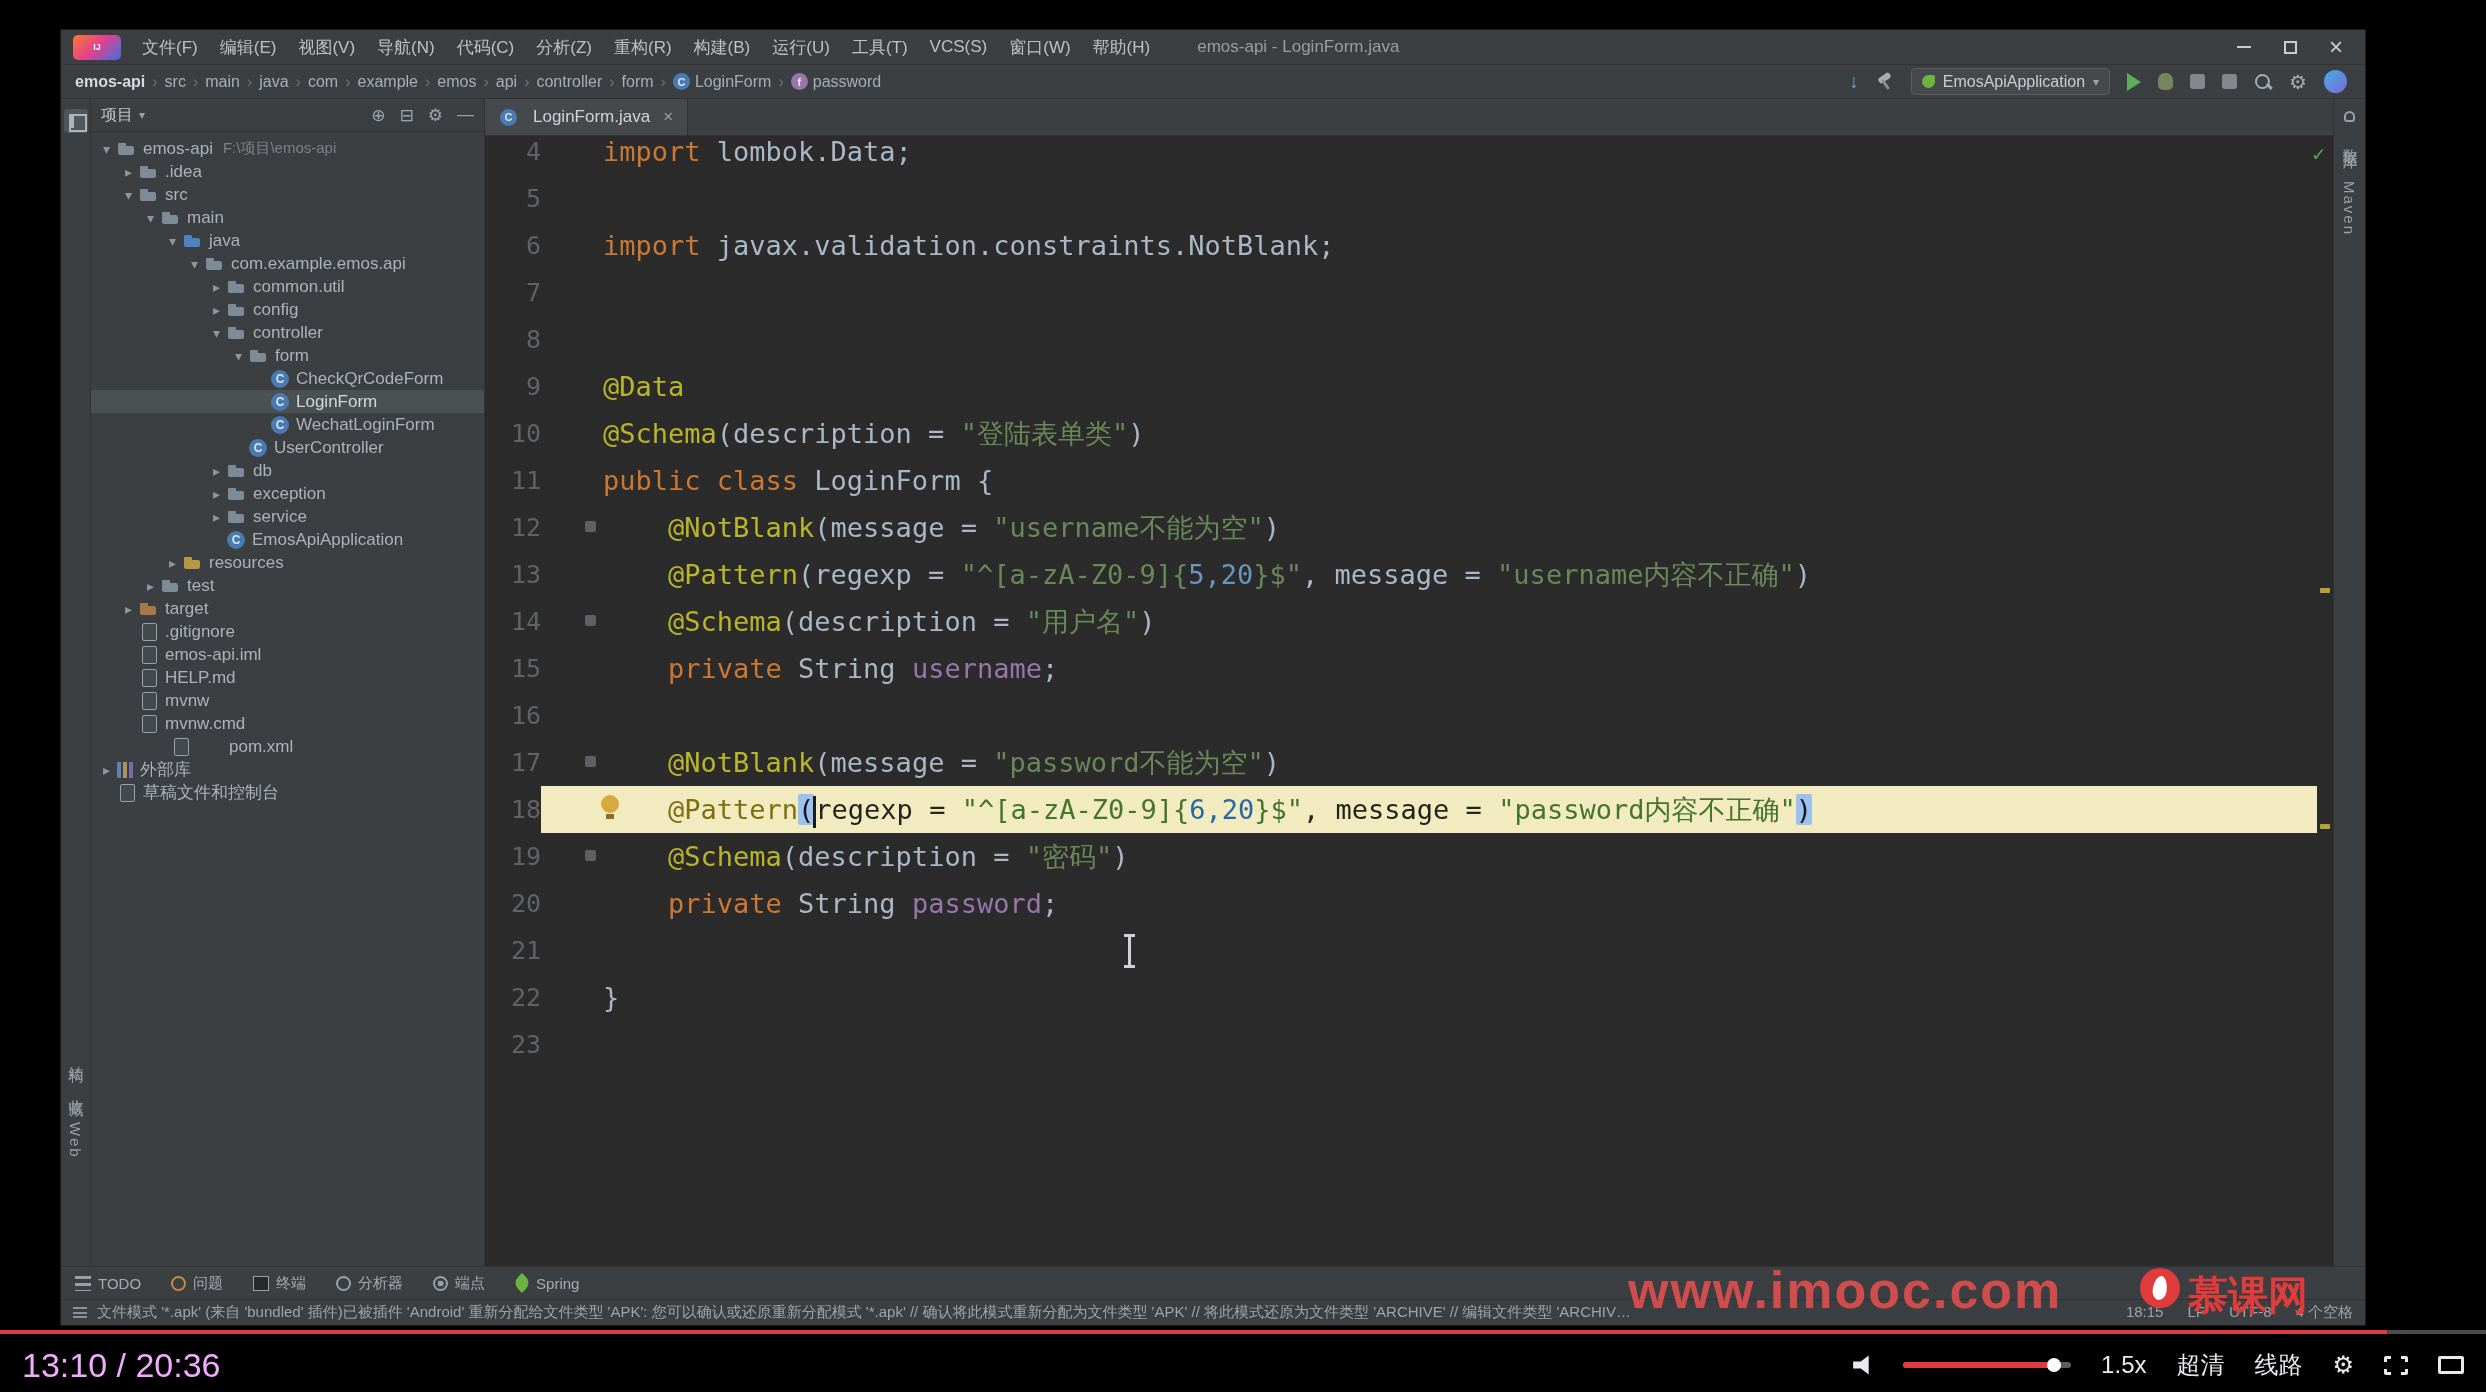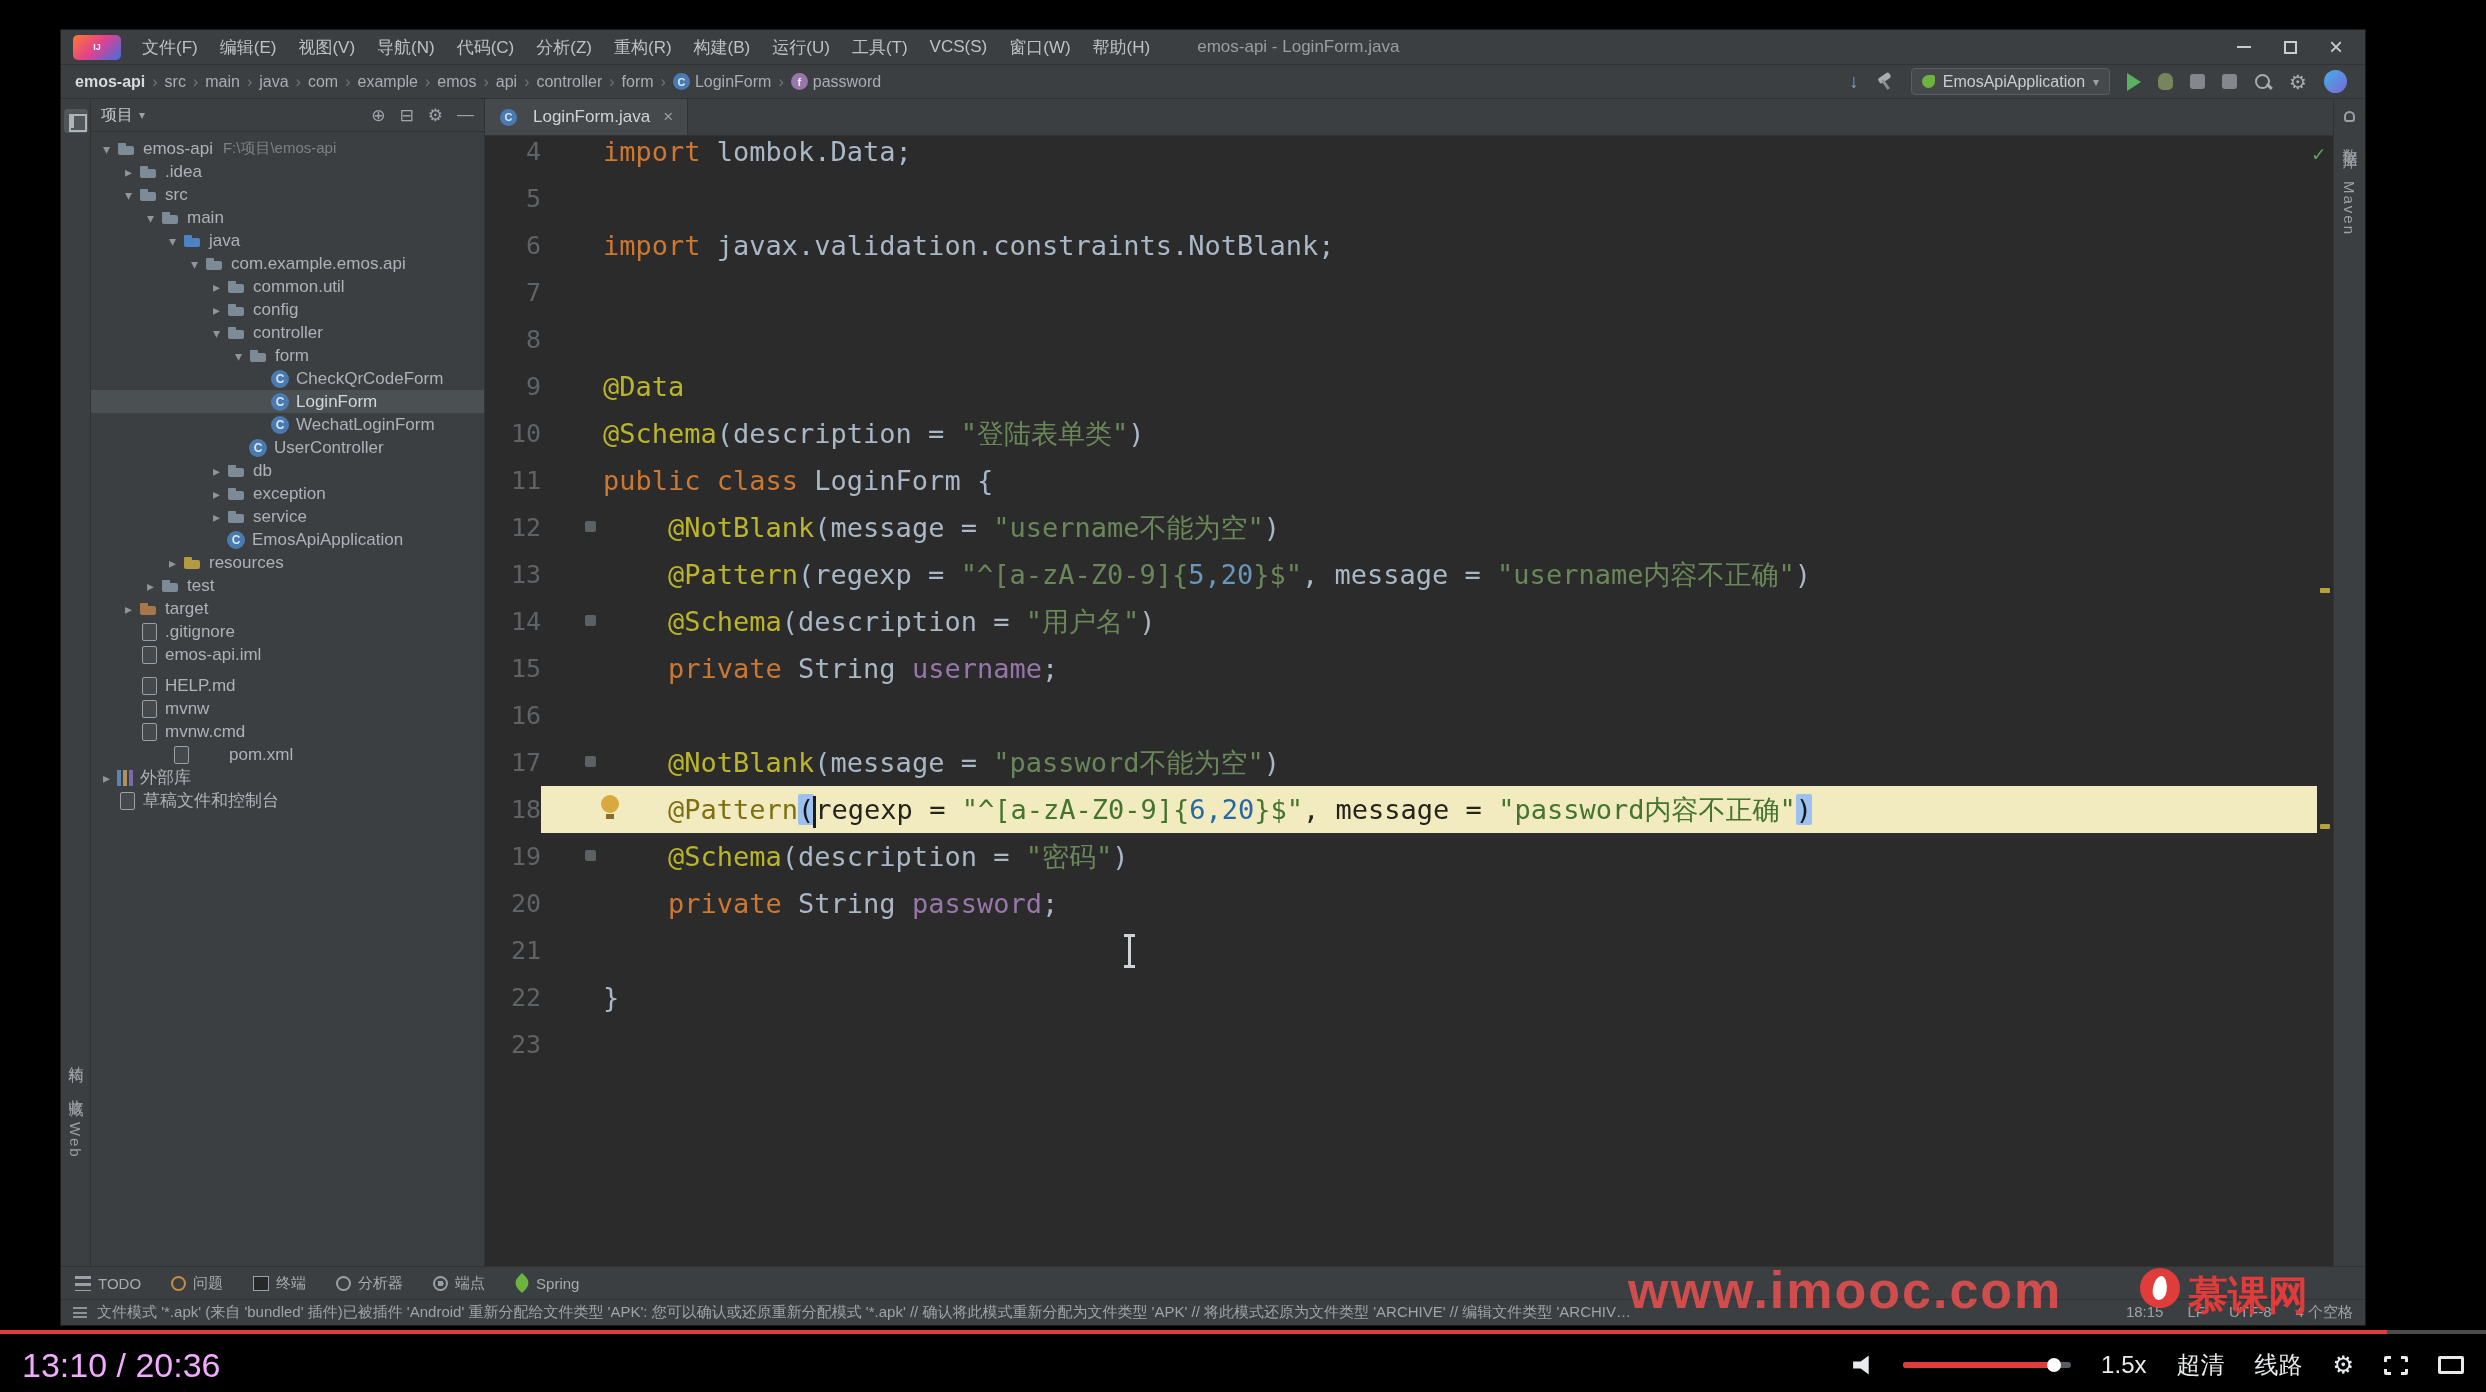--- a/index.html
+++ b/index.html
@@ -395,21 +395,21 @@
           <div class="tree-row" style="padding-left: 28px;">
             <span class="tri"></span>
             <span class="ic ic-file"></span>
             <span class="tree-label">.gitignore</span>
           </div>
           <div class="tree-row" style="padding-left: 28px;">
             <span class="tri"></span>
             <span class="ic ic-file"></span>
             <span class="tree-label">emos-api.iml</span>
           </div>
-          <div class="tree-row" style="padding-left: 28px; margin-top: 8px;">
+          <div class="tree-row" style="padding-left: 28px;">
             <span class="tri"></span>
             <span class="ic ic-file"></span>
             <span class="tree-label">HELP.md</span>
           </div>
           <div class="tree-row" style="padding-left: 28px;">
             <span class="tri"></span>
             <span class="ic ic-file"></span>
             <span class="tree-label">mvnw</span>
           </div>
           <div class="tree-row" style="padding-left: 28px;">

